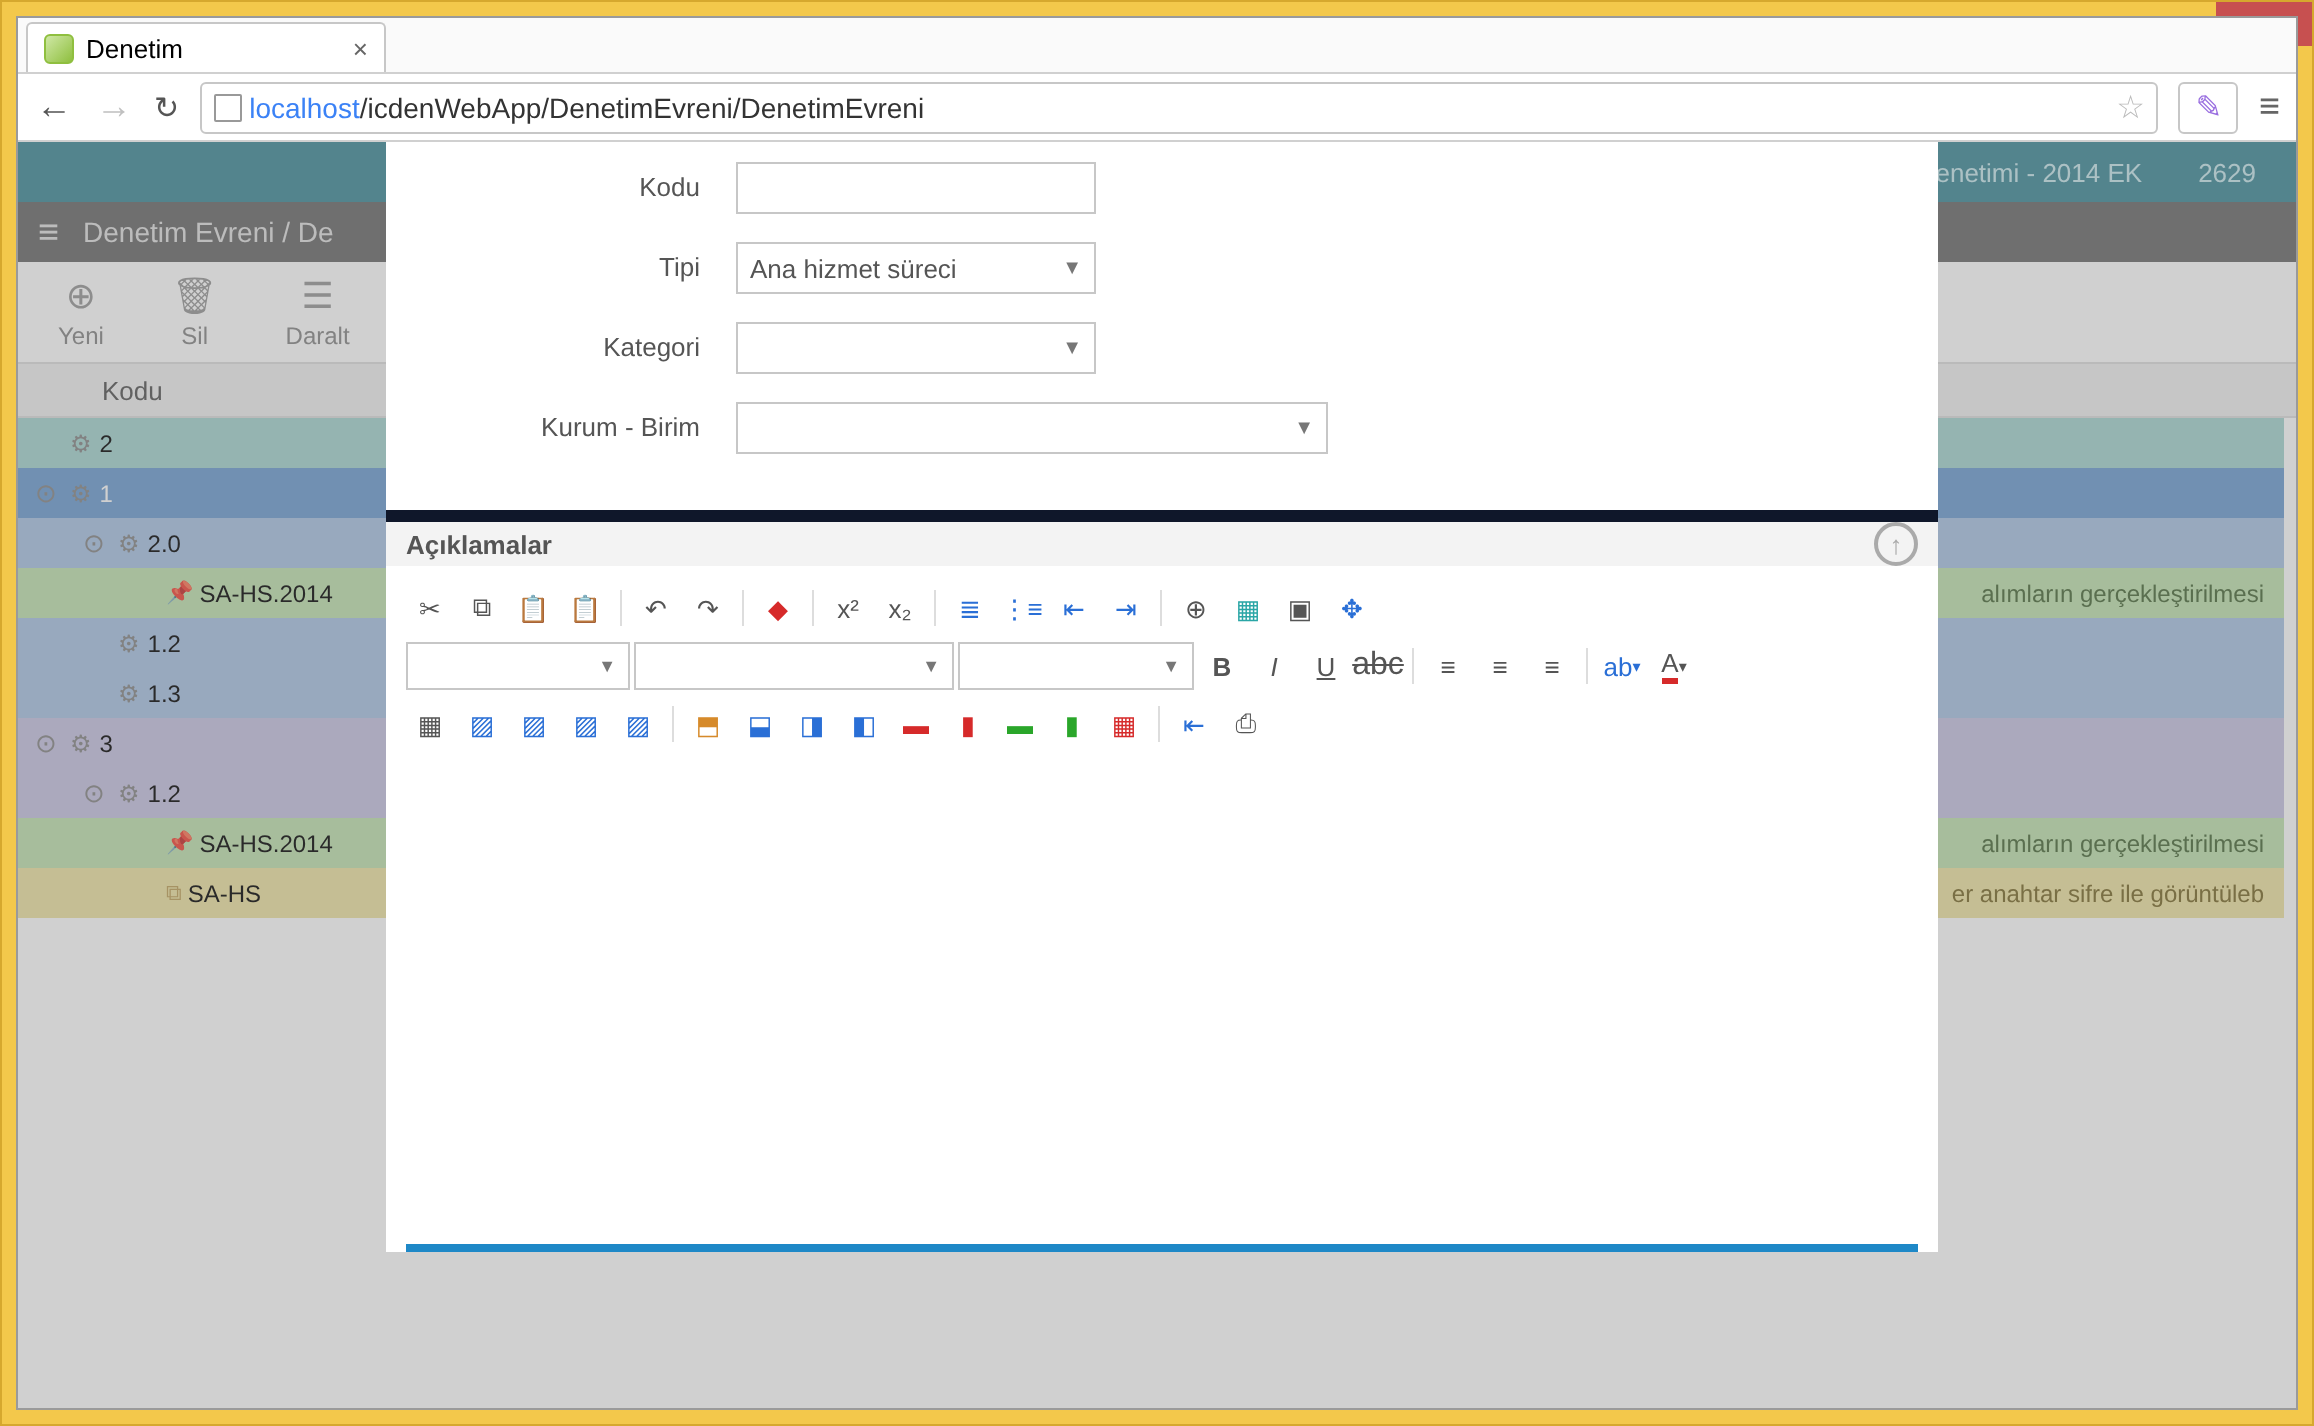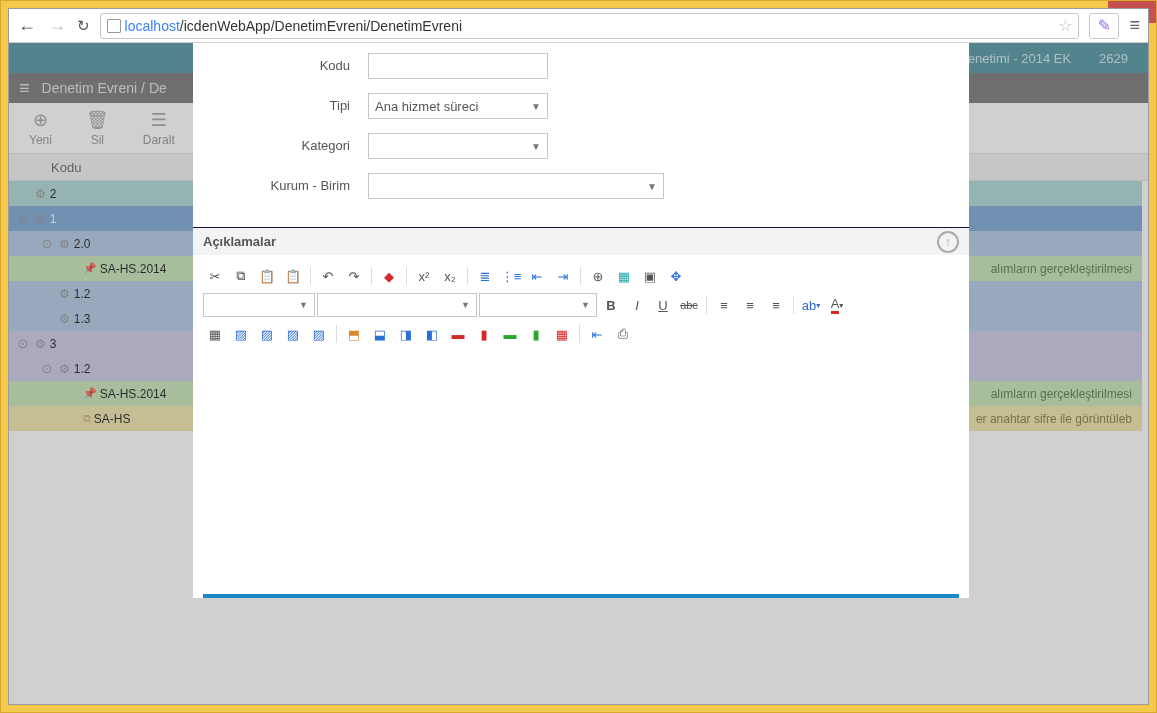--- a/index.html
+++ b/index.html
@@ -62,21 +62,21 @@
 .form-row { display: flex; align-items: flex-start; margin-bottom: 14px; }
 .form-row label { width: 145px; text-align: right; padding-right: 18px; color: #555; font-size: 13px; padding-top: 5px; }
 .finput { height: 26px; border: 1px solid #c7c7c7; padding: 0 6px; font-size: 13px; background: #fff; }
 .finput.w1 { width: 180px; }
 .finput.w2 { width: 358px; }
 .fselect { height: 26px; border: 1px solid #c7c7c7; width: 180px; display: flex; align-items: center; justify-content: space-between; padding: 0 6px; font-size: 13px; color: #555; background: #fff; }
 .fselect.wlong { width: 296px; }
 .fselect .caret { color: #777; font-size: 10px; }
 .ftextarea { width: 358px; height: 68px; border: 1px solid #c7c7c7; resize: none; padding: 4px 6px; font-size: 13px; }
 
-.section-bar { height: 28px; background: #f3f3f3; display: flex; align-items: center; justify-content: space-between; padding: 0 10px; color: #555; font-weight: 600; font-size: 13px; border-top: 1px solid #0f172a; }
+.section-bar { height: 28px; background: #f3f3f3; display: flex; align-items: center; justify-content: space-between; padding: 0 10px; color: #555; font-weight: 600; font-size: 13px; border-top: 6px solid #0f172a; }
 .circle-up { width: 22px; height: 22px; border: 2px solid #aaa; border-radius: 50%; color: #aaa; display: flex; align-items: center; justify-content: center; font-size: 13px; }
 
 .editor { padding: 6px 10px 0 10px; flex: 1; display: flex; flex-direction: column; }
 .ed-toolbar { display: flex; flex-wrap: wrap; gap: 2px; padding: 4px 0; border-bottom: none; align-items: center; }
 .ed-toolbar .row2 { width: 100%; display: flex; gap: 2px; align-items: center; padding-top: 4px; }
 .ed-toolbar .row3 { width: 100%; display: flex; gap: 2px; align-items: center; padding-top: 4px; }
 .edbtn { width: 24px; height: 22px; display: flex; align-items: center; justify-content: center; font-size: 13px; color: #555; border-radius: 2px; }
 .edbtn.blue { color: #2a6fd6; }
 .edbtn.orange { color: #d68a2a; }
 .edbtn.red { color: #d62a2a; }
@@ -101,20 +101,27 @@
     <div class="win-btn">
         <span>☐</span>
       </div>
     <div class="win-btn close">
         <span>✕</span>
       </div>
   </div>
 </div>
 
 <div class="browser">
+  <div class="tab-strip">
+    <div class="tab">
+      <span class="favicon"></span>
+      <span>Denetim</span>
+      <span class="tab-x">×</span>
+    </div>
+  </div>
   <div class="addr-row">
     <span class="nav-arrow">←</span>
     <span class="nav-arrow dis">→</span>
     <span class="reload">↻</span>
     <div class="addr-bar">
       <span class="page-icon"></span>
       <span class="addr-text"><span class="host">localhost</span><span>/icdenWebApp/DenetimEvreni/DenetimEvreni</span></span>
       <span class="star">☆</span>
     </div>
     <div class="ext-btn">
@@ -274,21 +281,21 @@
               </div>
             <div class="eddrop w150">
                 <span class="caret">▼</span>
               </div>
             <div class="eddrop w110">
                 <span class="caret">▼</span>
               </div>
             <span class="edbtn" style="font-weight:bold">B</span>
             <span class="edbtn" style="font-style:italic">I</span>
             <span class="edbtn" style="text-decoration:underline">U</span>
-            <span class="edbtn" style="text-decoration:line-through;font-size:11px">abc</span>
+            <span class="edbtn" style="text-decoration:line-through;font-size:16px">abc</span>
             <span class="sep"></span>
             <span class="edbtn">≡</span>
             <span class="edbtn">≡</span>
             <span class="edbtn">≡</span>
             <span class="sep"></span>
             <span class="edbtn blue">ab<span style="font-size:8px">▾</span></span>
             <span class="edbtn">
                 <span style="border-bottom:3px solid #d62a2a">A</span>
                 <span style="font-size:8px">▾</span>
               </span>

